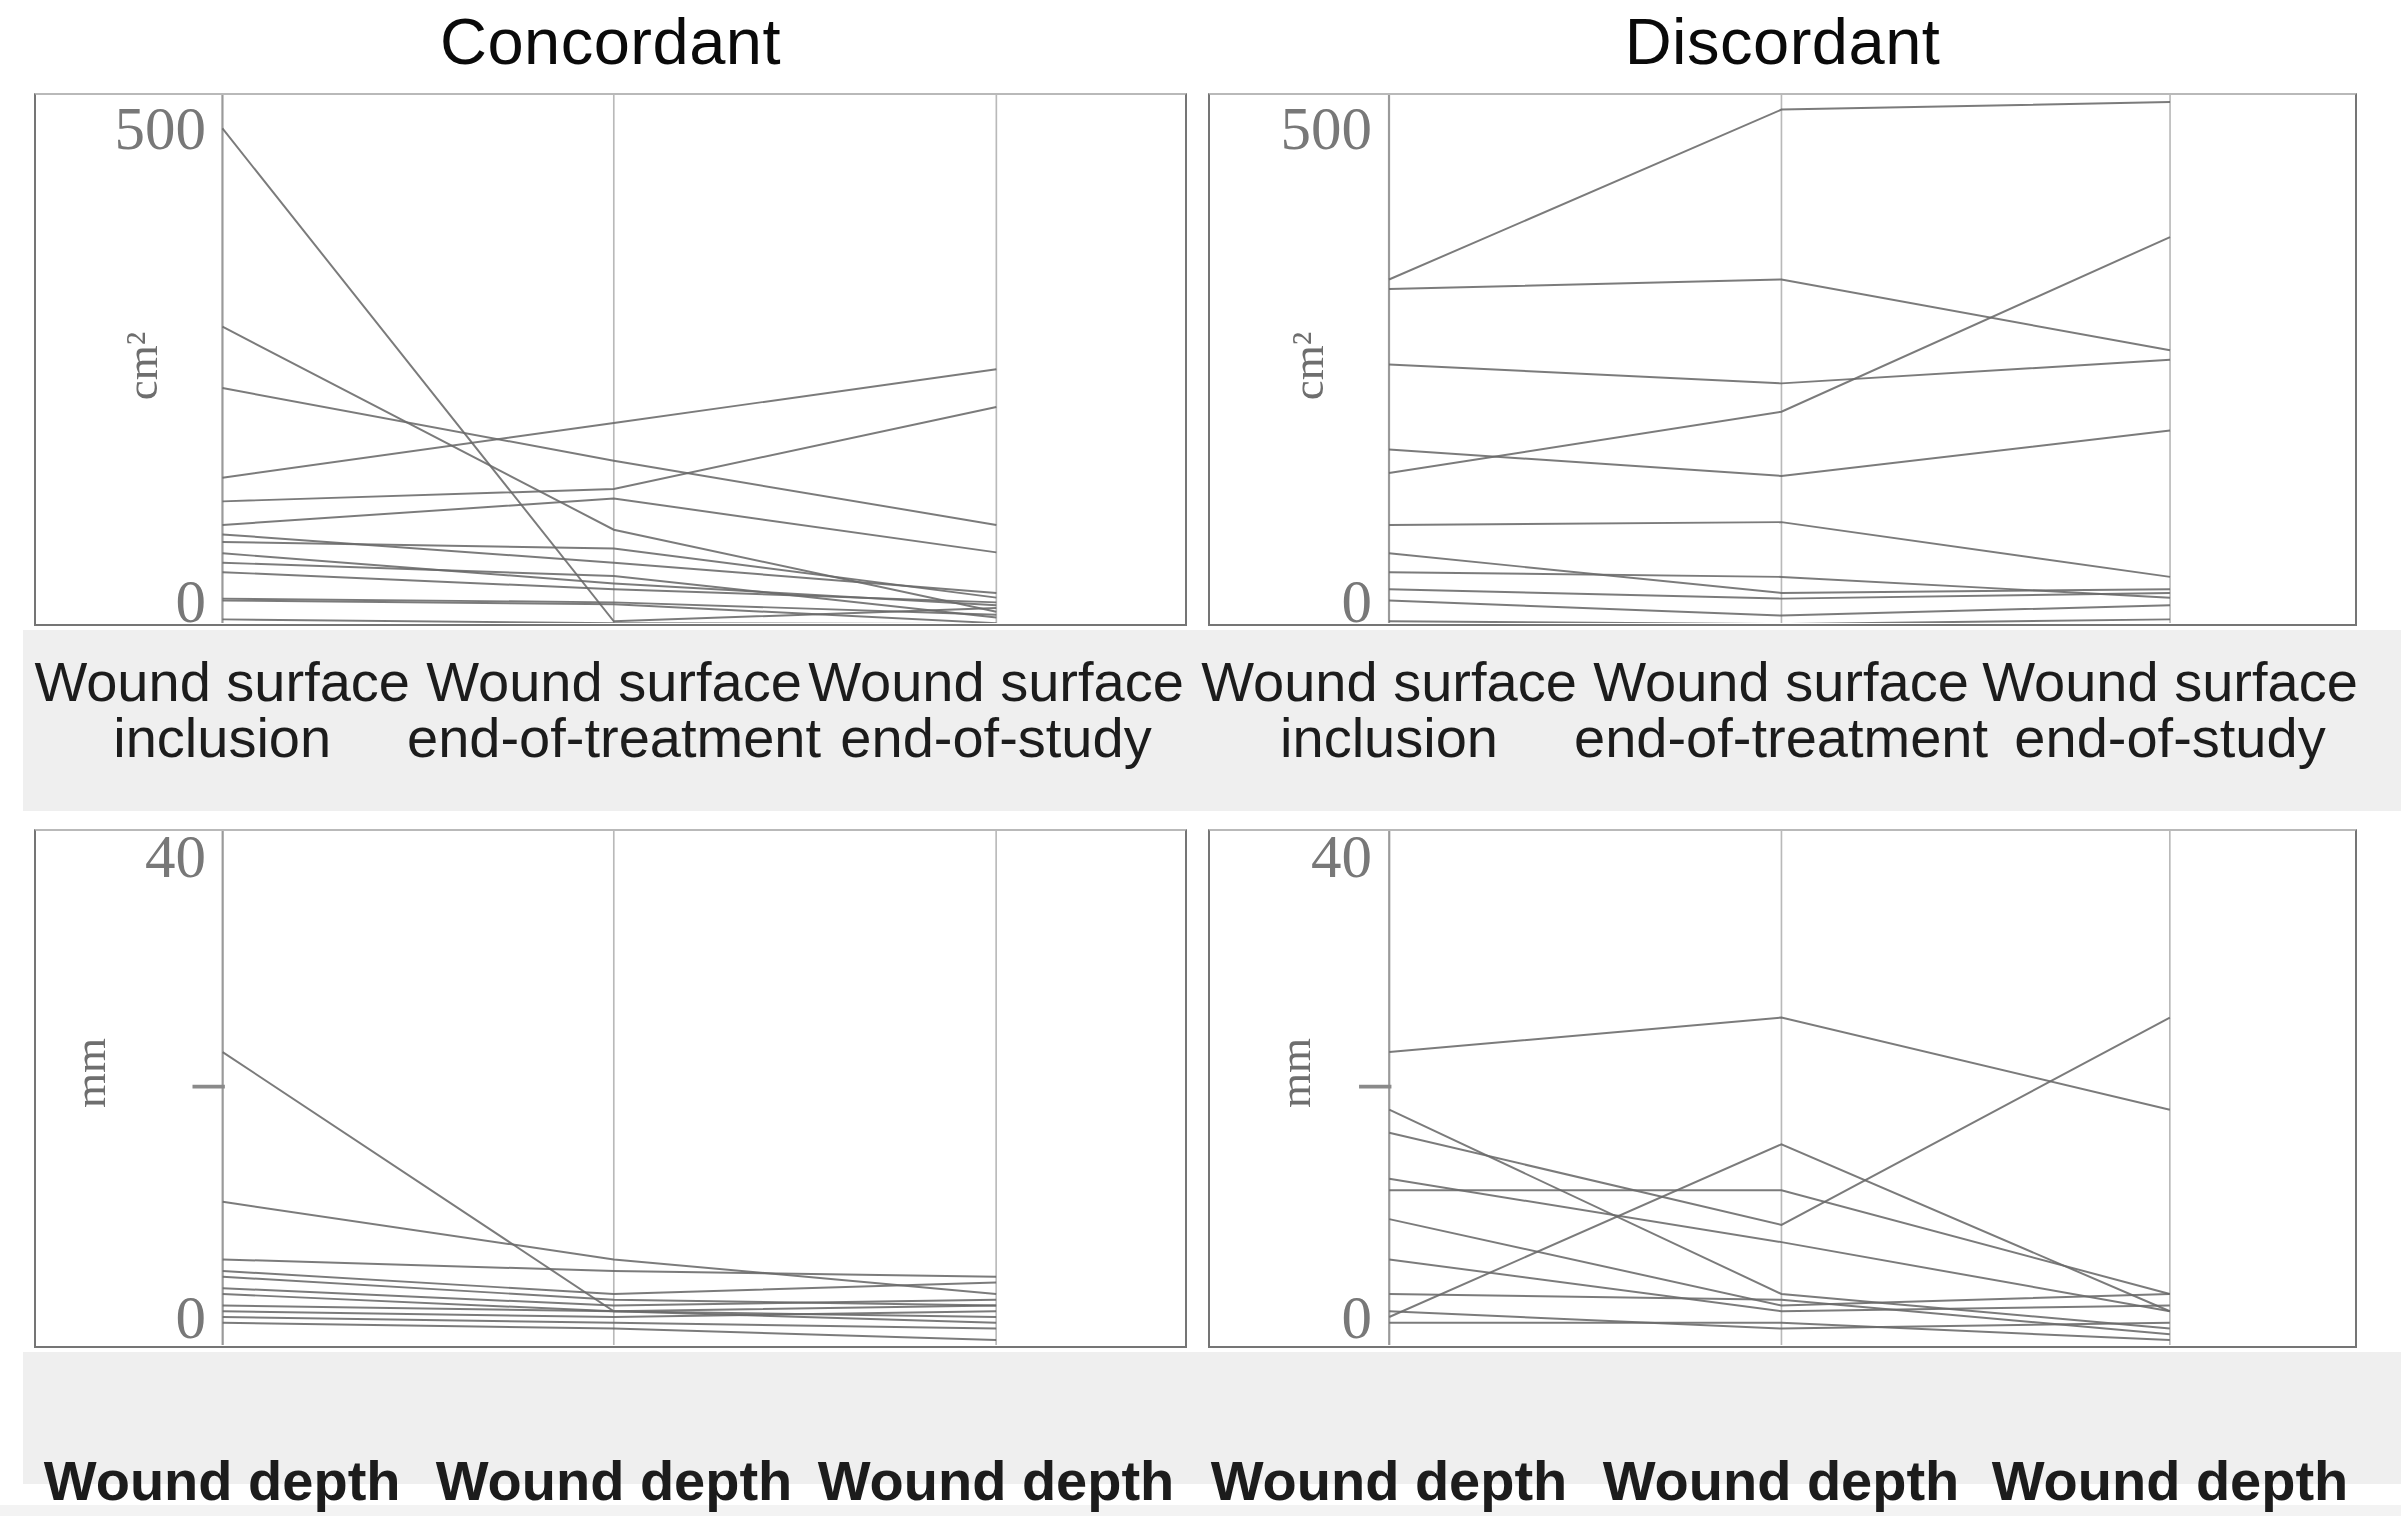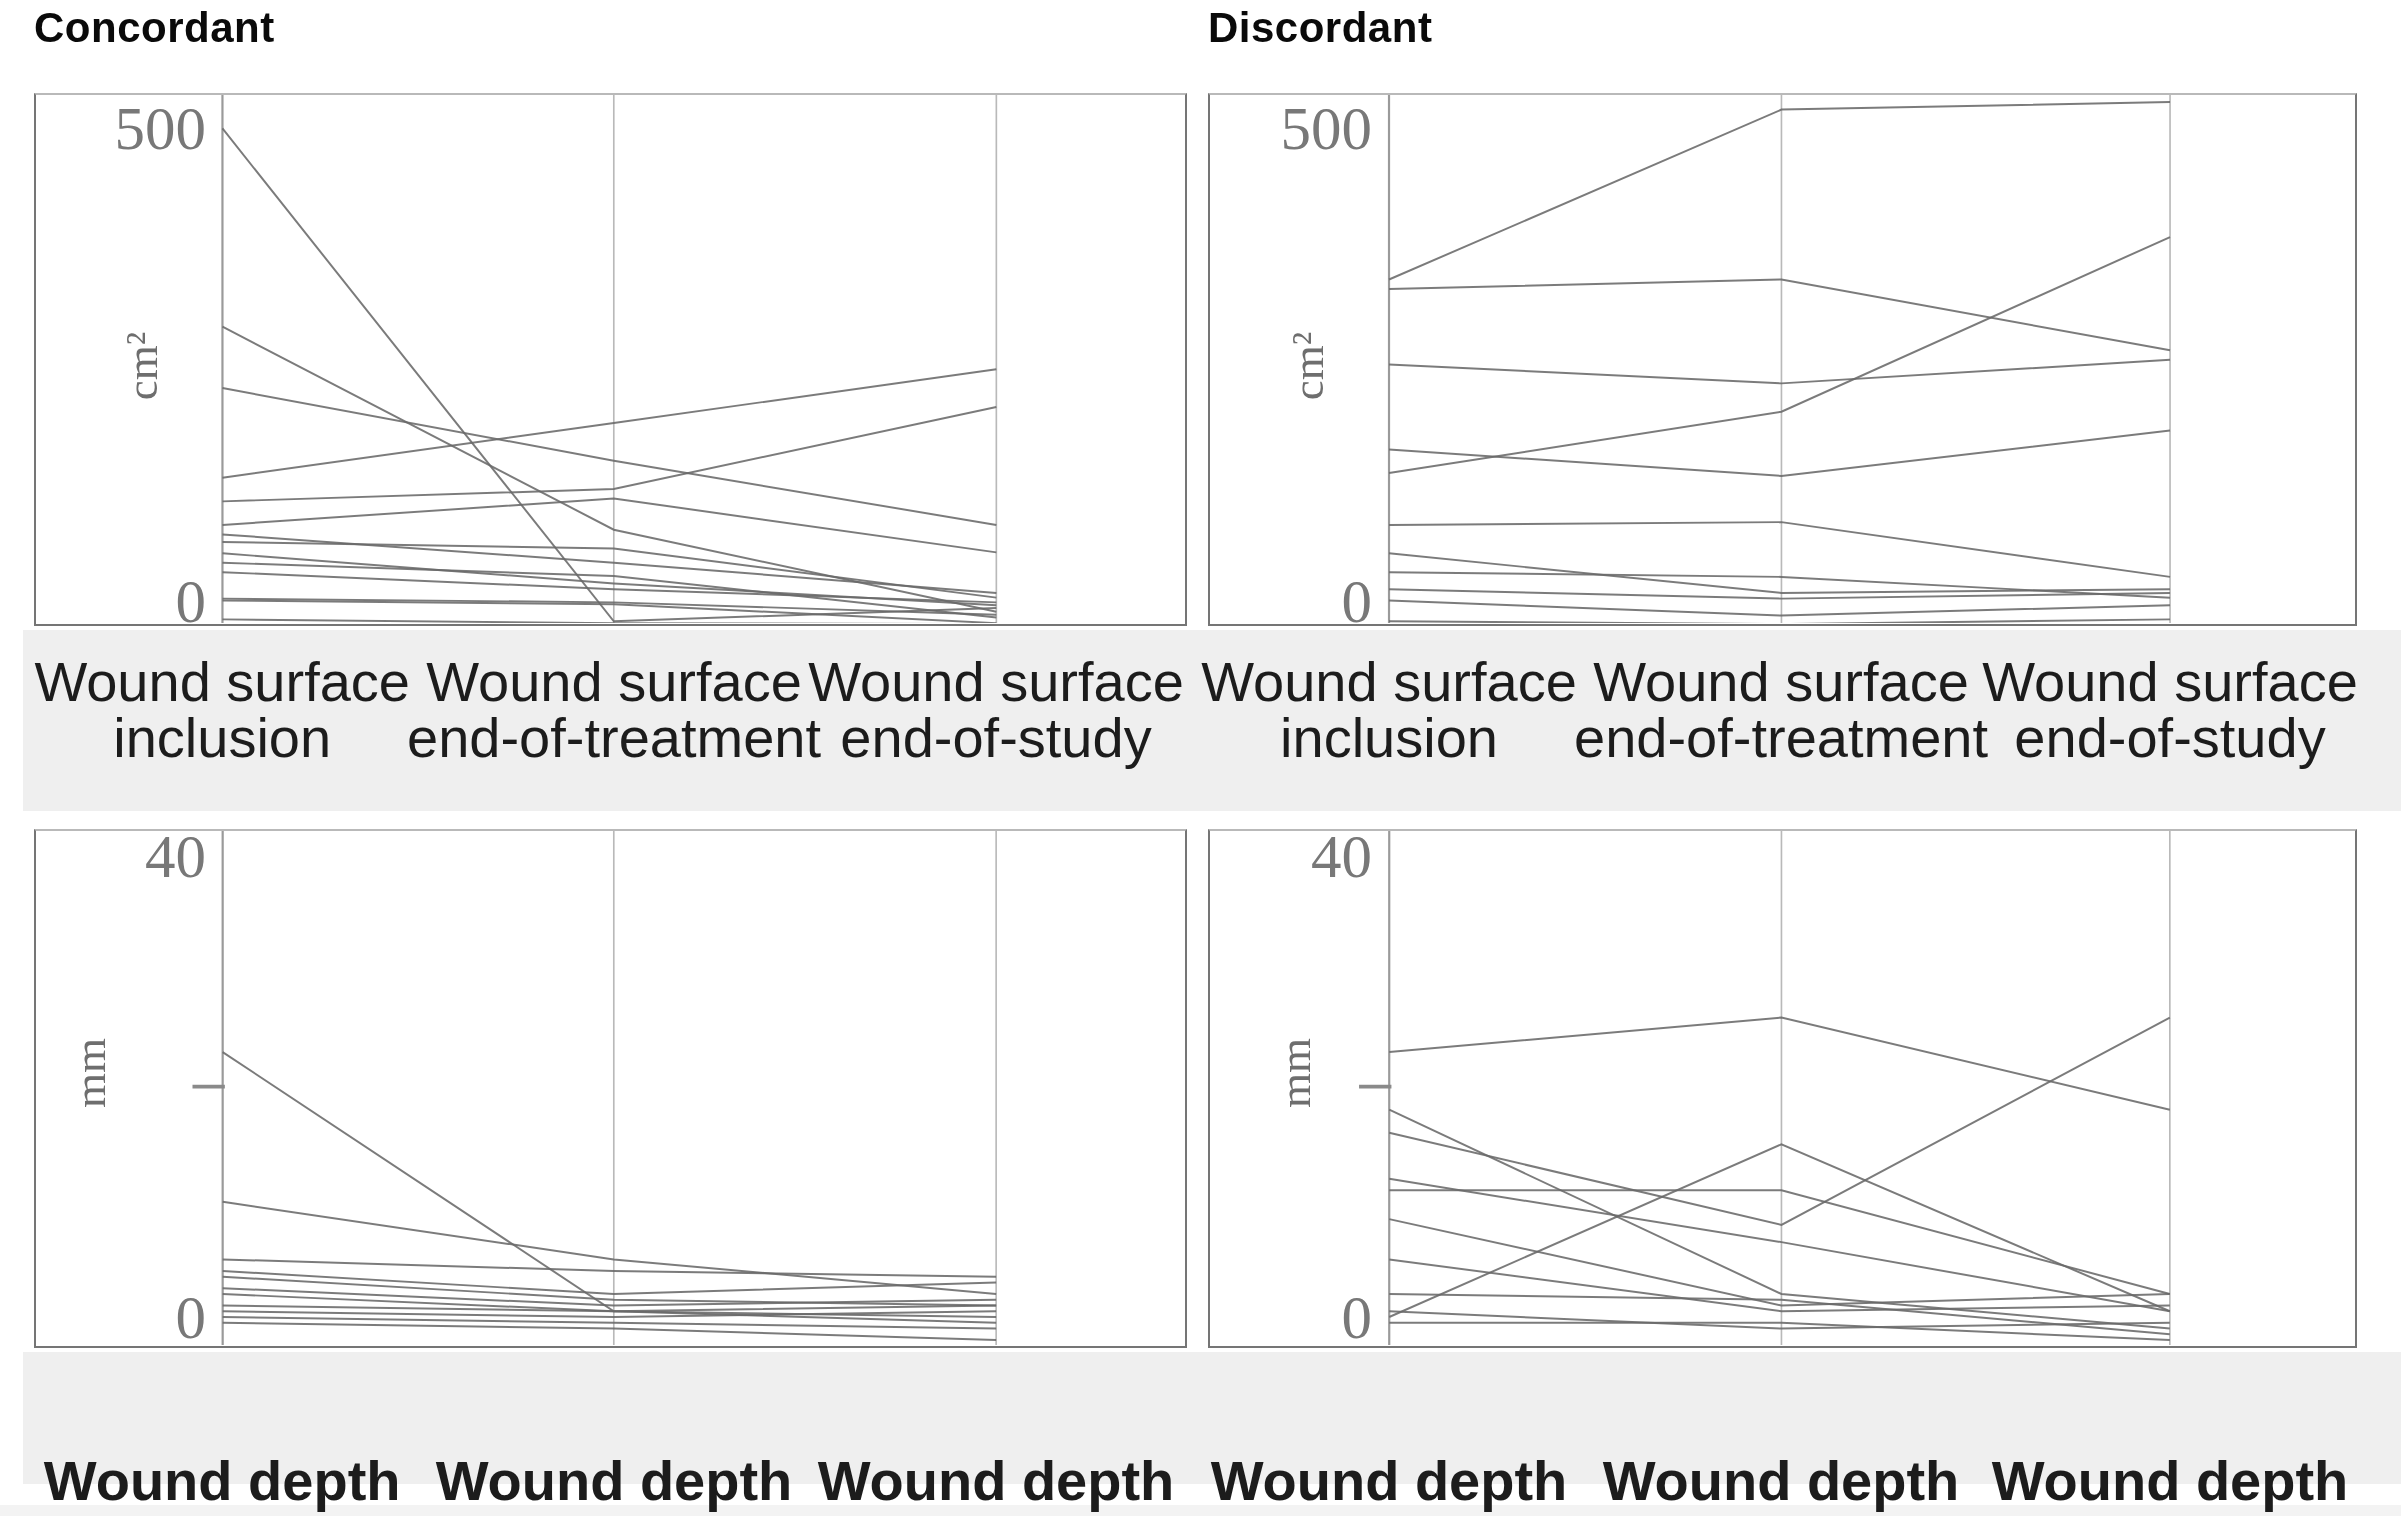--- a/index.html
+++ b/index.html
@@ -1,20 +1,20 @@
 <!DOCTYPE html>
 <html style="font-size:8.8px"><head>
 <meta charset="utf-8">
 <style>
   html,body{margin:0;padding:0;background:#ffffff;}
   body{width:2401px;height:1517px;position:relative;overflow:hidden;
        font-family:"Liberation Sans",sans-serif;}
 
-  .col-title{position:absolute;top:4.4px;height:71px;
-             font-size:42px;font-weight:700;color:#0a0a0a;letter-spacing:0.5px;}
+  .col-title{position:absolute;top:4.4px;height:71px;text-align:center;
+             font-size:65px;font-weight:400;color:#0a0a0a;letter-spacing:0.5px;}
   #title-left{left:34px;width:1153px;}
   #title-right{left:1208px;width:1149px;}
 
   .panel-letter{position:absolute;font-size:51px;font-weight:700;color:#0a0a0a;}
   #letter-a{left:48px;top:110px;}
   #letter-b{left:48px;top:839px;}
 
   .band{position:absolute;left:23px;width:2378px;background:#efefef;}
   #band-a{top:630px;height:181px;}
   #band-b{top:1352px;height:132px;}

